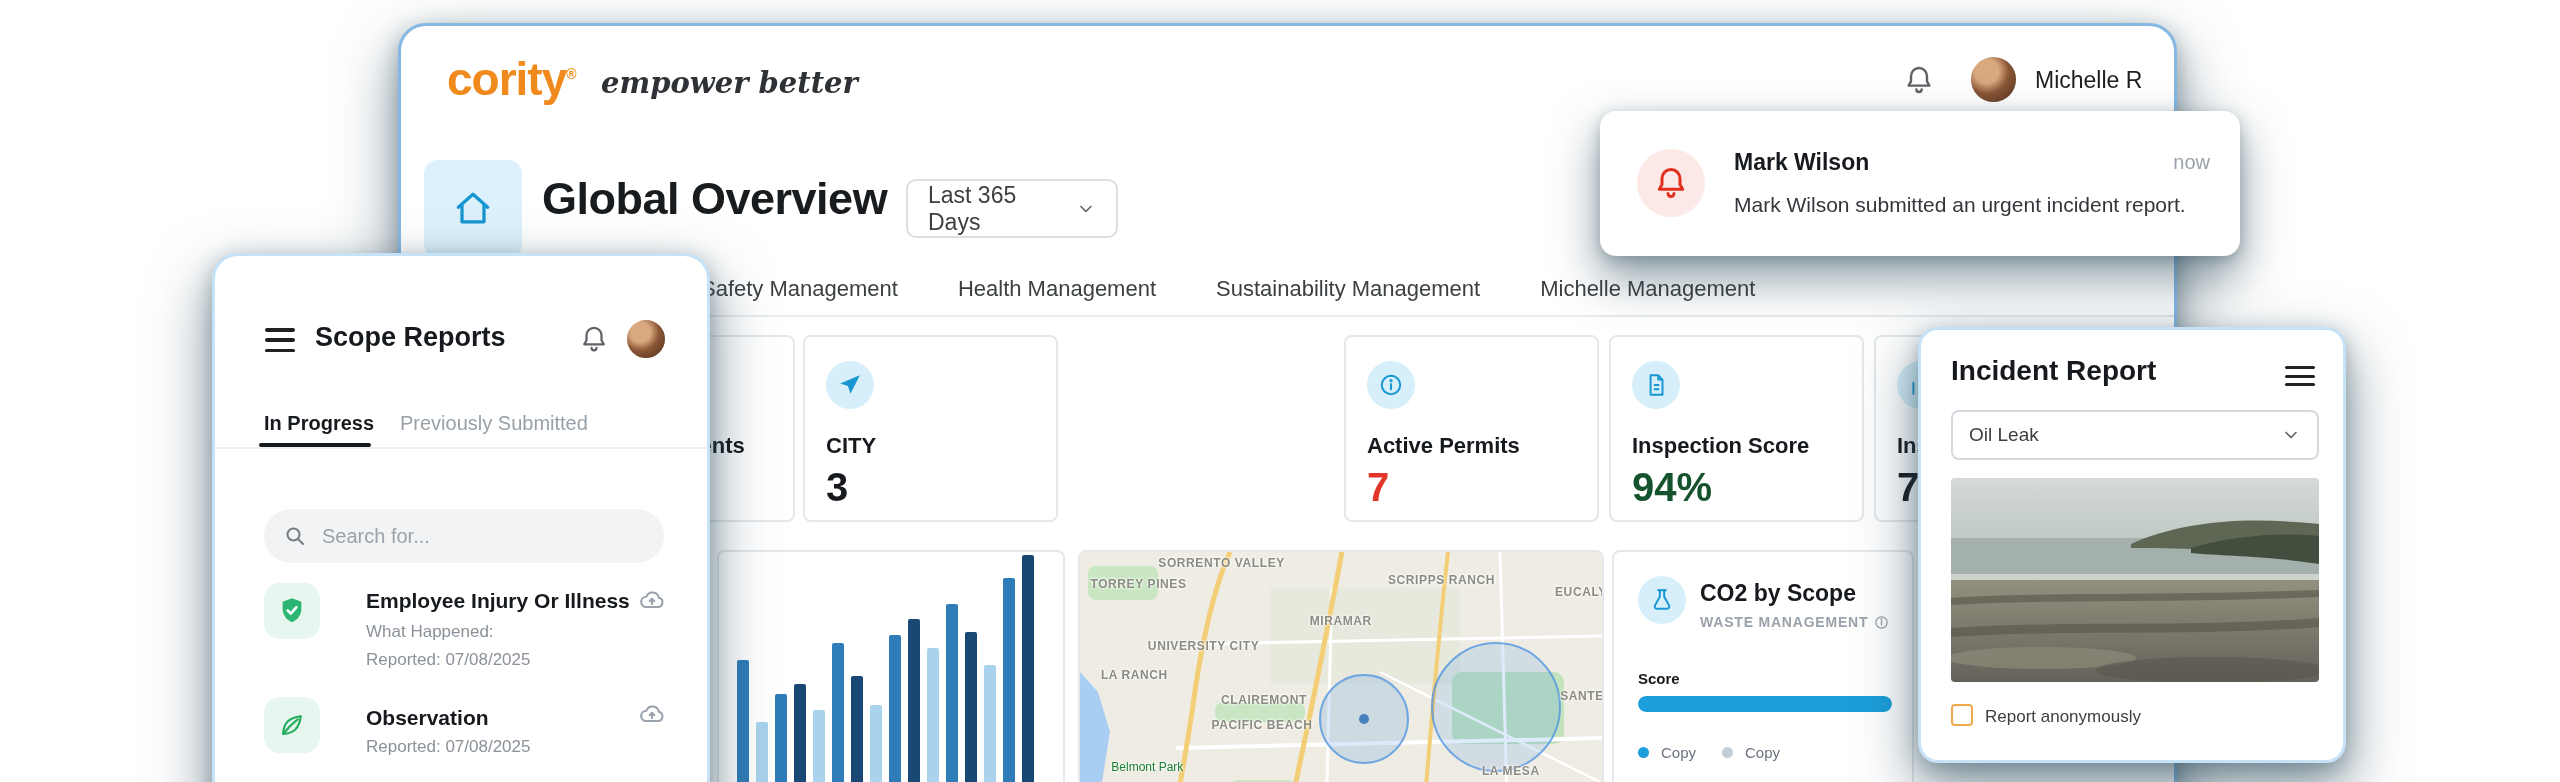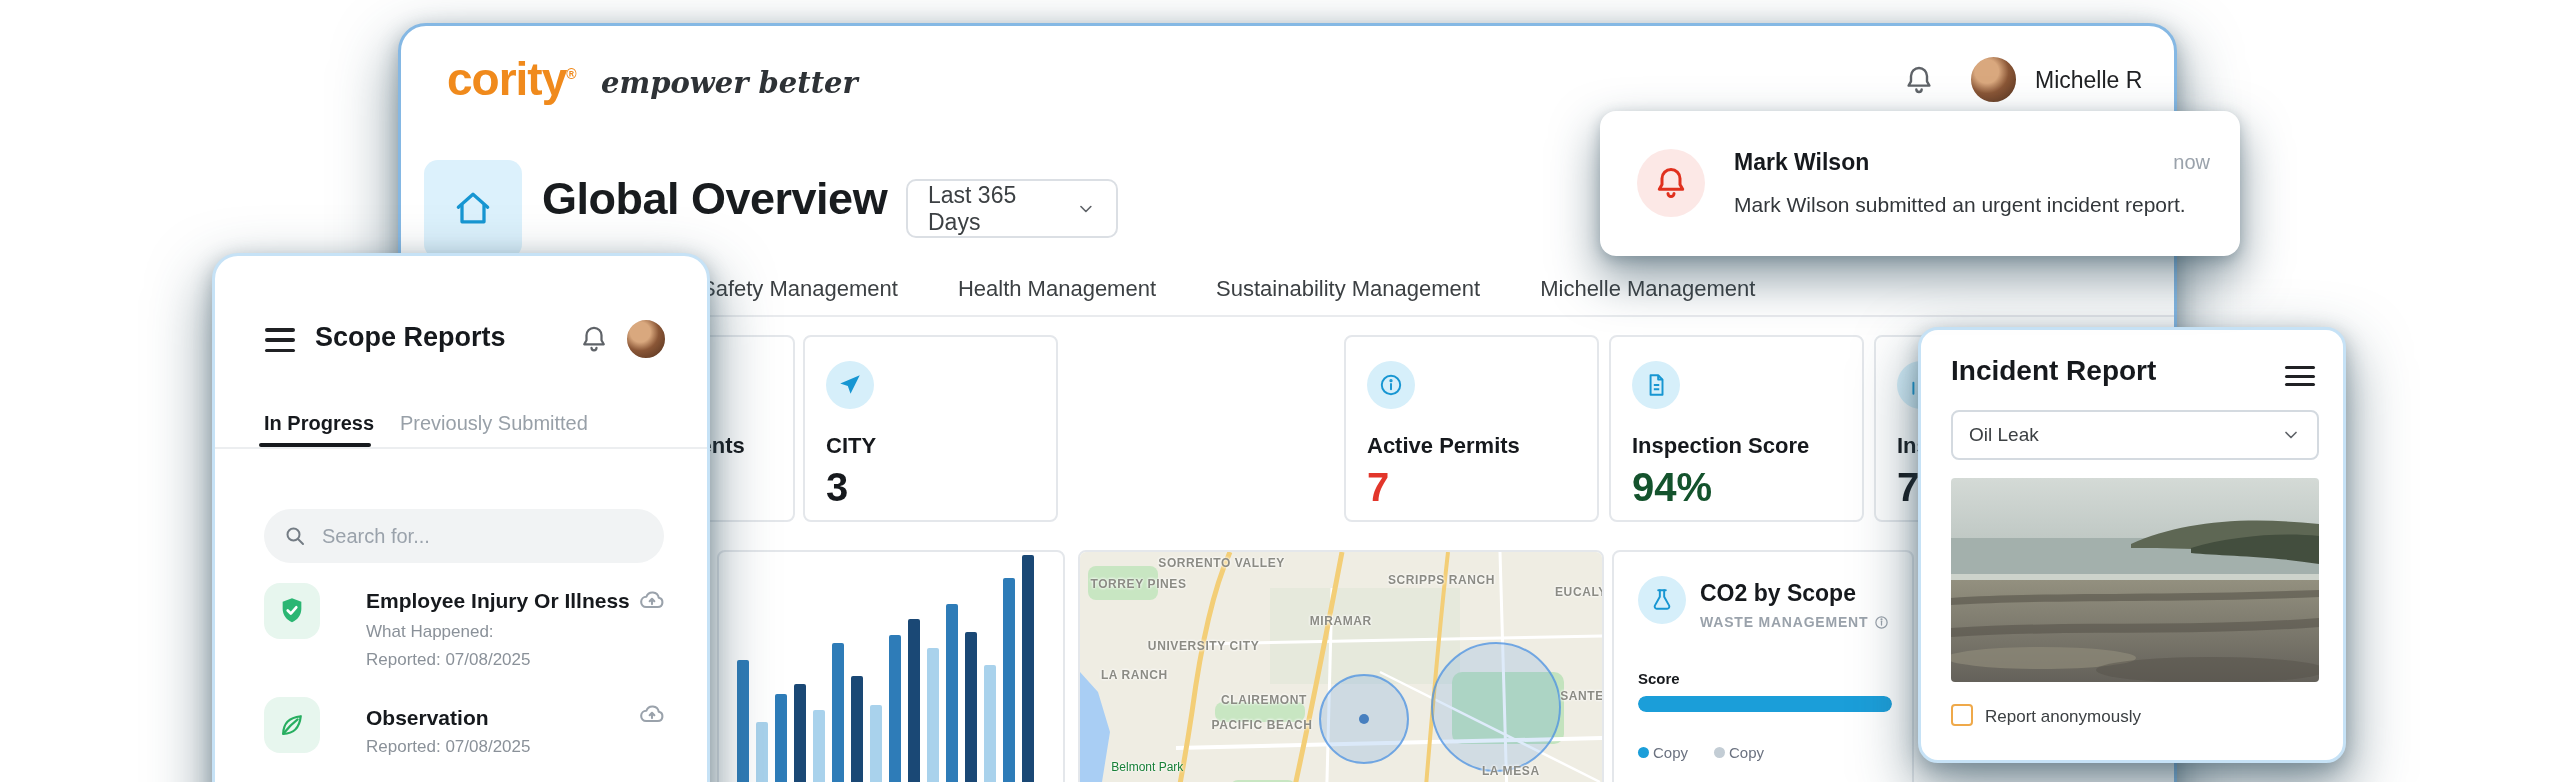--- a/index.html
+++ b/index.html
@@ -60,21 +60,21 @@
   .co2-card { left:1211px; width:302px; }
   .co2-icon { position:absolute; left:24px; top:24px; width:48px; height:48px; border-radius:50%; background:#D6EFFA;
               display:flex; align-items:center; justify-content:center; color:#1796D2; }
   .co2-title { position:absolute; left:86px; top:28px; font-size:23px; font-weight:700; color:#16191D; }
   .co2-sub { position:absolute; left:86px; top:62px; font-size:14px; font-weight:600; letter-spacing:.8px; color:#9AA2AB;
              display:flex; align-items:center; gap:6px; }
   .co2-score-label { position:absolute; left:24px; top:118px; font-size:15px; font-weight:700; color:#16191D; }
   .co2-track { position:absolute; left:24px; top:144px; width:254px; height:16px; border-radius:8px; background:#E8EEF2; overflow:hidden; }
   .co2-fill { height:100%; background:#1B9ED9; border-radius:8px; }
   .co2-legend { position:absolute; left:24px; top:192px; display:flex; gap:26px; }
-  .legend-item { display:flex; align-items:center; gap:4px; font-size:15px; color:#6B7280; }
+  .legend-item { display:flex; align-items:center; gap:12px; font-size:15px; color:#6B7280; }
   .dot { width:11px; height:11px; border-radius:50%; }
   .dot-a { background:#1B9ED9; } .dot-b { background:#C3CDD5; }
 
   
   .toast-icon { position:absolute; left:37px; top:38px; width:68px; height:68px; border-radius:50%; background:#FCE8E6;
                 display:flex; align-items:center; justify-content:center; color:#E0301E; }
   .toast-title { position:absolute; left:134px; top:38px; font-size:23px; font-weight:700; color:#16191D; }
   .toast-time { position:absolute; right:30px; top:40px; font-size:20px; color:#9AA2AB; }
   .toast-msg { position:absolute; left:134px; top:82px; font-size:21px; color:#33373B; }
 

